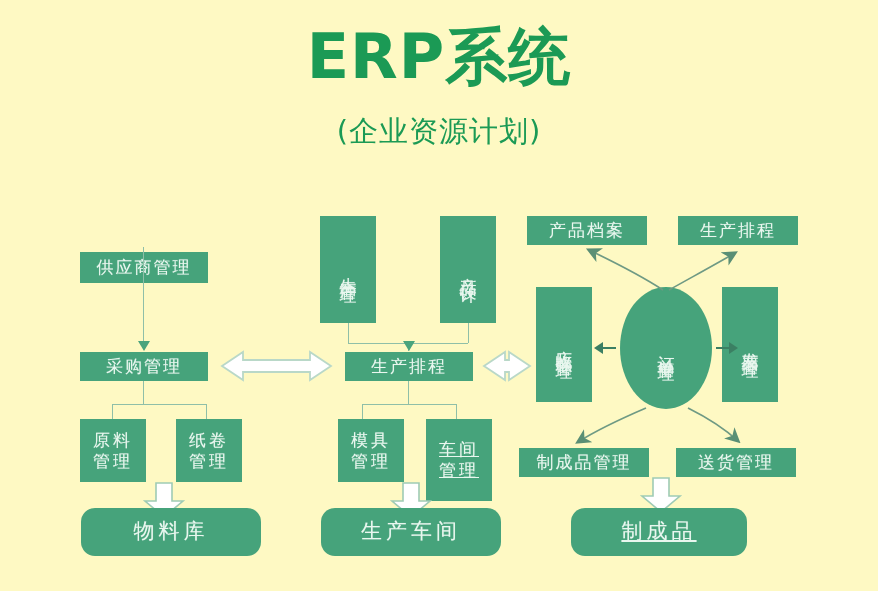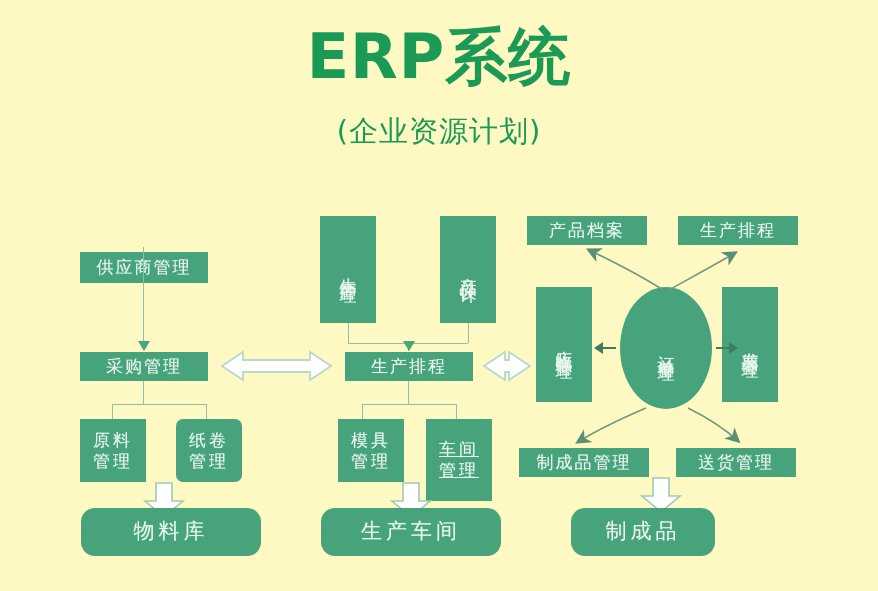--- a/index.html
+++ b/index.html
@@ -143,21 +143,21 @@
 
   <div class="vline" style="left:143px; top:381px; height:23px;"></div>
   <div class="hline" style="left:112px; top:404px; width:94px;"></div>
   <div class="vline" style="left:112px; top:404px; height:18px;"></div>
   <div class="vline" style="left:206px; top:404px; height:18px;"></div>
   <div class="tri-down" style="left:107px; top:420px;"></div>
   <div class="tri-down" style="left:201px; top:420px;"></div>
 
   <div class="node two-line" style="left:80px; top:419px; width:66px; height:63px;">原料
 管理</div>
-  <div class="node two-line" style="left:176px; top:419px; width:66px; height:63px;border-radius:7px;">纸卷
+  <div class="node two-line" style="left:176px; top:419px; width:66px; height:63px;">纸卷
 管理</div>
 
   <div class="block-arrow" style="left:143px; top:483px;">
     <svg width="42" height="36" viewBox="0 0 42 36">
       <polygon points="13,0 29,0 29,18 40,18 21,34 2,18 13,18" fill="#ffffff" stroke="#9fcbb5" stroke-width="1.6"></polygon>
     </svg>
   </div>
 
   <div class="node rounded" style="left:81px; top:508px; width:180px; height:48px;">物料库</div>
 
@@ -209,21 +209,21 @@
 
   <div class="node" style="left:519px; top:448px; width:130px; height:29px;">制成品管理</div>
   <div class="node" style="left:676px; top:448px; width:120px; height:29px;">送货管理</div>
 
   <div class="block-arrow" style="left:640px; top:478px;">
     <svg width="42" height="36" viewBox="0 0 42 36">
       <polygon points="13,0 29,0 29,18 40,18 21,34 2,18 13,18" fill="#ffffff" stroke="#9fcbb5" stroke-width="1.6"></polygon>
     </svg>
   </div>
 
-  <div class="node rounded" style="left:571px; top:508px; width:144px; height:48px;">制成品</div>
+  <div class="node rounded" style="left:571px; top:508px; width:176px; height:48px;text-decoration:underline;">制成品</div>
 
   <svg class="arc-layer" width="878" height="591" viewBox="0 0 878 591">
     <defs>
       <marker id="arcHead" markerWidth="9" markerHeight="9" refX="7" refY="4.5" orient="auto" markerUnits="strokeWidth">
         <path d="M0,0 L9,4.5 L0,9 L2.5,4.5 Z" fill="#5a8f75"></path>
       </marker>
     </defs>
 
     <path d="M 663,290 C 640,275 614,262 589,250" fill="none" stroke="#6f9a84" stroke-width="1.7" marker-end="url(#arcHead)"></path>
     <path d="M 669,290 C 694,276 716,264 735,253" fill="none" stroke="#6f9a84" stroke-width="1.7" marker-end="url(#arcHead)"></path>

